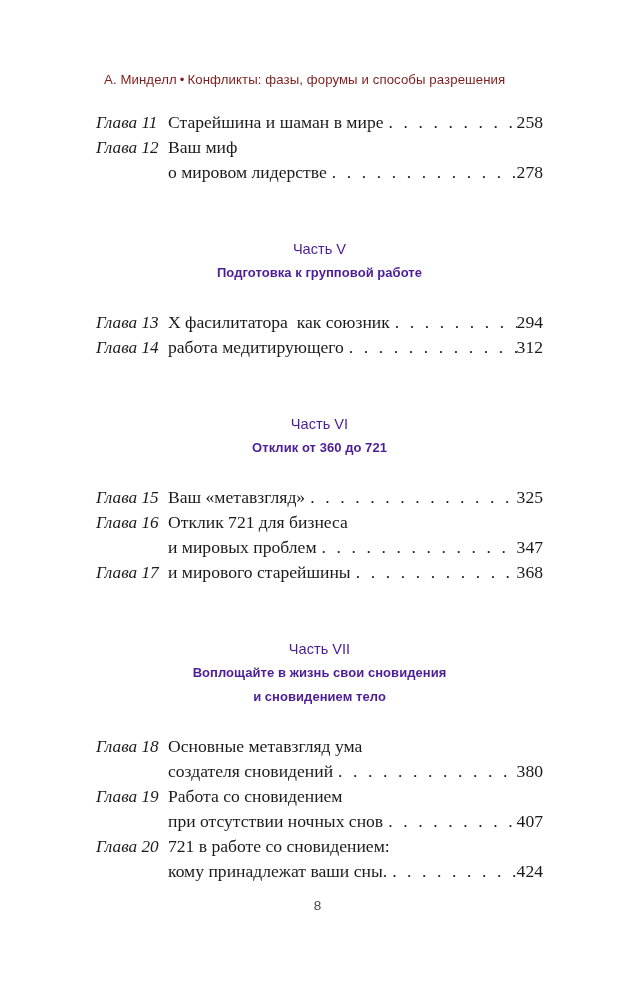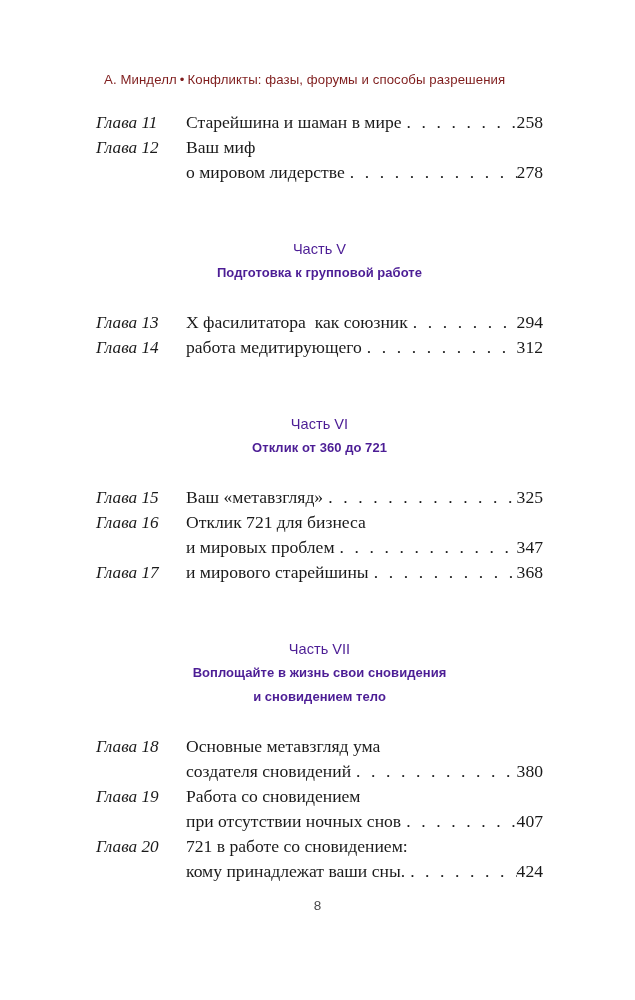--- a/index.html
+++ b/index.html
@@ -91,21 +91,20 @@
   
   .line {
     display: flex;
     align-items: baseline;
     line-height: 25px;
     white-space: nowrap;
   }
   .line-text {
     flex: 0 0 auto;
     white-space: pre;
-    margin-left: 18px;
   }
   .leader {
     flex: 1 1 auto;
     overflow: hidden;
     white-space: nowrap;
     font-size: 17.6px;
     letter-spacing: 3.1px;
     margin-left: 5px;
     color: #1a1a1a;
     text-align: left;

